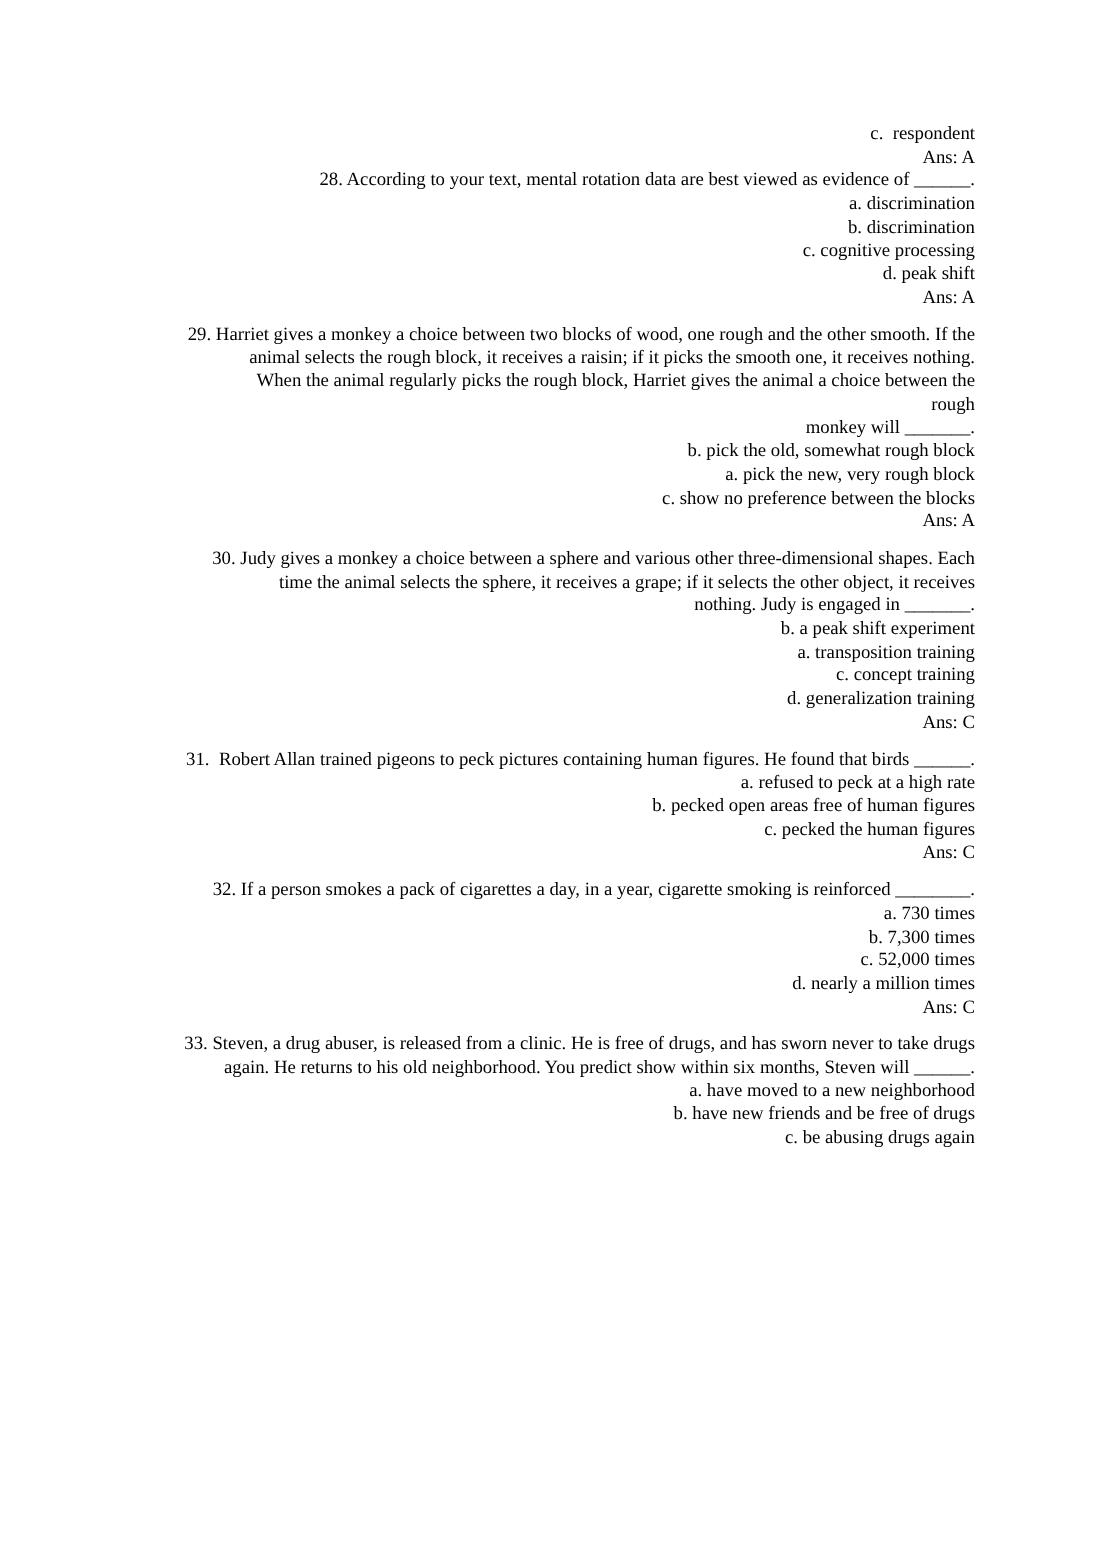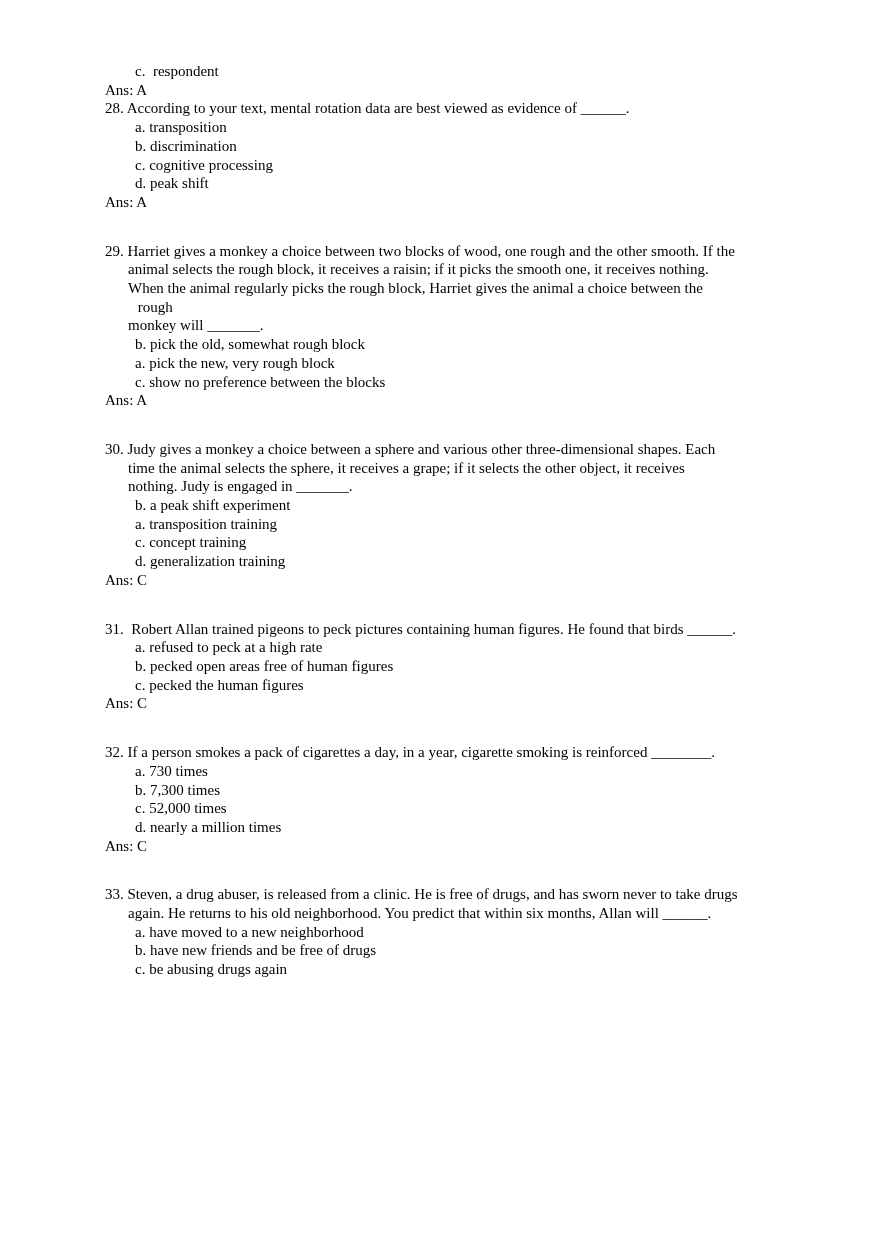--- a/index.html
+++ b/index.html
@@ -11,27 +11,28 @@
     width: 880px;
     height: 1247px;
     overflow: hidden;
     font-family: "Liberation Serif", "DejaVu Serif", serif;
     font-size: 15px;
     line-height: 18.7px;
     color: #000000;
   }
   #document-page {
     box-sizing: border-box;
-    padding: 62px 100px 40px 105px;
+    padding: 98px 100px 40px 105px;
+    text-align: right;
   }
   .line {
     white-space: pre-wrap;
   }
   .question.gap {
-    margin-top: 30px;
+    margin-top: 11px;
   }
   .line.cont {
     margin-left: 23px;
   }
   .line.cont-deep {
     margin-left: 29px;
   }
   .line.option {
     margin-left: 30px;
   }
@@ -43,21 +44,21 @@
 </head>
 <body>
 
 <div id="document-page">
     <div class="question">
       <div class="line option">c.  respondent</div>
       <div class="line answer">Ans: A</div>
     </div>
     <div class="question">
       <div class="line heading">28. According to your text, mental rotation data are best viewed as evidence of ______.</div>
-      <div class="line option">a. transposition</div>
+      <div class="line option">a. discrimination</div>
       <div class="line option">b. discrimination</div>
       <div class="line option">c. cognitive processing</div>
       <div class="line option">d. peak shift</div>
       <div class="line answer">Ans: A</div>
     </div>
     <div class="question gap">
       <div class="line heading">29. Harriet gives a monkey a choice between two blocks of wood, one rough and the other smooth. If the</div>
       <div class="line cont">animal selects the rough block, it receives a raisin; if it picks the smooth one, it receives nothing.</div>
       <div class="line cont">When the animal regularly picks the rough block, Harriet gives the animal a choice between the</div>
       <div class="line cont cont-deep"> rough</div>
@@ -87,18 +88,18 @@
     <div class="question gap">
       <div class="line heading">32. If a person smokes a pack of cigarettes a day, in a year, cigarette smoking is reinforced ________.</div>
       <div class="line option">a. 730 times</div>
       <div class="line option">b. 7,300 times</div>
       <div class="line option">c. 52,000 times</div>
       <div class="line option">d. nearly a million times</div>
       <div class="line answer">Ans: C</div>
     </div>
     <div class="question gap">
       <div class="line heading">33. Steven, a drug abuser, is released from a clinic. He is free of drugs, and has sworn never to take drugs</div>
-      <div class="line cont">again. He returns to his old neighborhood. You predict that within six months, Allan will ______.</div>
+      <div class="line cont">again. He returns to his old neighborhood. You predict show within six months, Steven will ______.</div>
       <div class="line option">a. have moved to a new neighborhood</div>
       <div class="line option">b. have new friends and be free of drugs</div>
       <div class="line option">c. be abusing drugs again</div>
     </div>
   </div>
 
 </body></html>

